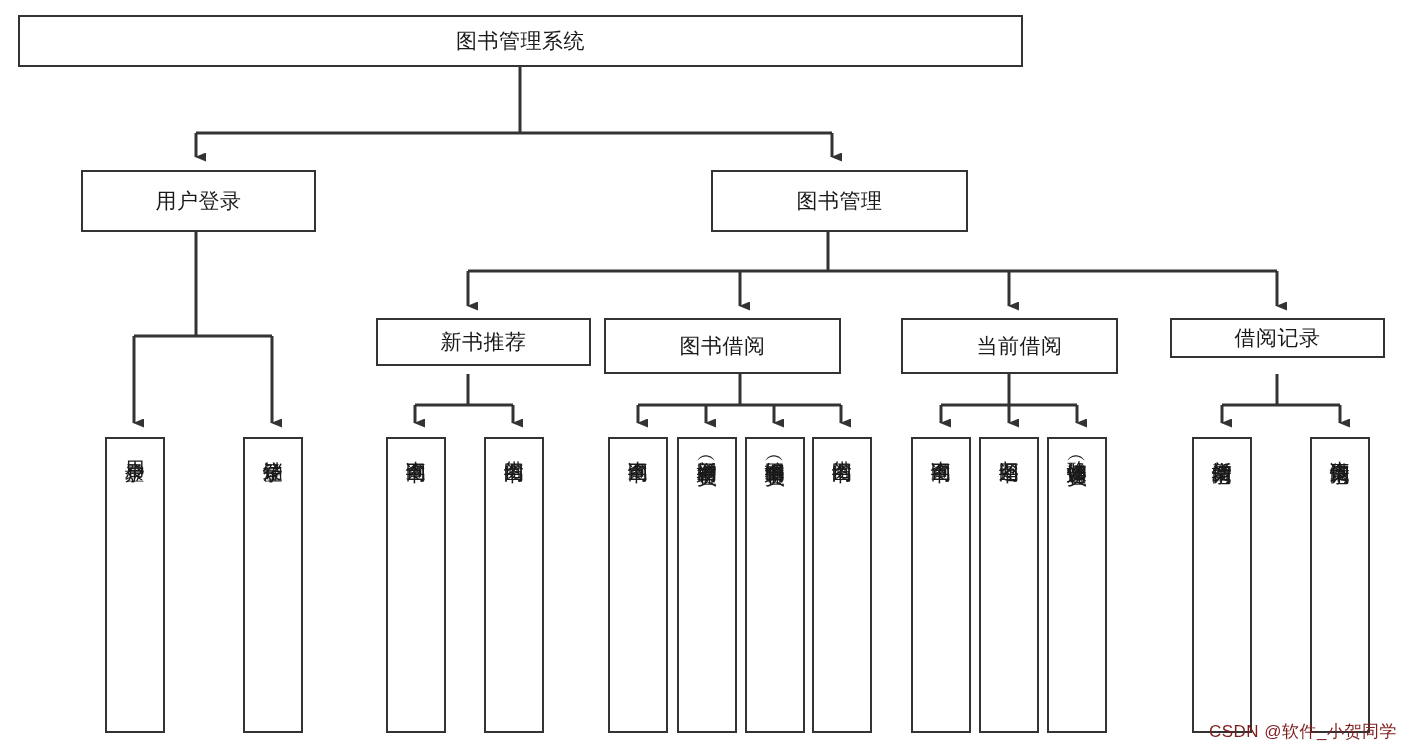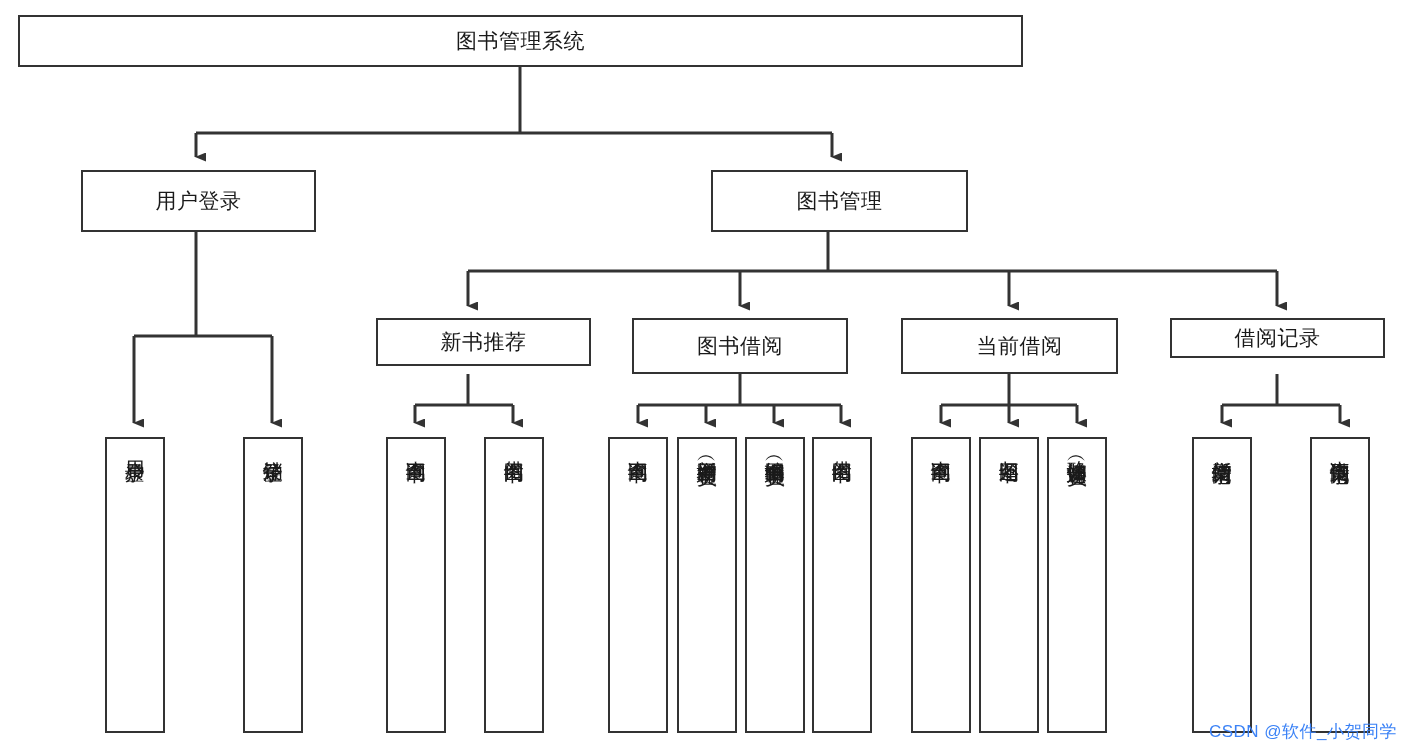--- a/index.html
+++ b/index.html
@@ -57,21 +57,21 @@
     text-orientation: upright;
     font-size: 20px;
     line-height: 1.12;
     letter-spacing: 1px;
   }
   .watermark {
     position: absolute;
     right: 8px;
     bottom: 4px;
     font-size: 17px;
-    color: #3b82f6;
+    color: #7f1d1d;
     white-space: nowrap;
     letter-spacing: 0.5px;
   }
 </style>
 </head>
 <body>
 
 <div id="diagram-root">
 
   <svg class="edges" viewBox="0 0 1405 747" xmlns="http://www.w3.org/2000/svg">
@@ -131,21 +131,21 @@
   <div class="node horizontal" style="left:81px; top:170px; width:235px; height:62px;">
     <span class="node-label">用户登录</span>
   </div>
   <div class="node horizontal" style="left:711px; top:170px; width:257px; height:62px;">
     <span class="node-label">图书管理</span>
   </div>
 
   <div class="node horizontal" style="left:362px; top:318px; width:215px; height:48px;margin-left:14px;">
     <span class="node-label">新书推荐</span>
   </div>
-  <div class="node horizontal" style="left:632px; top:318px; width:216px; height:56px;">
+  <div class="node horizontal" style="left:604px; top:318px; width:237px; height:56px;">
     <span class="node-label">图书借阅</span>
   </div>
   <div class="node horizontal" style="left:901px; top:318px; width:217px; height:56px;padding-left:20px;">
     <span class="node-label">当前借阅</span>
   </div>
   <div class="node horizontal" style="left:1170px; top:318px; width:215px; height:40px;">
     <span class="node-label">借阅记录</span>
   </div>
 
   <div class="node vertical" style="left:105px; top:437px; width:60px; height:296px;">

